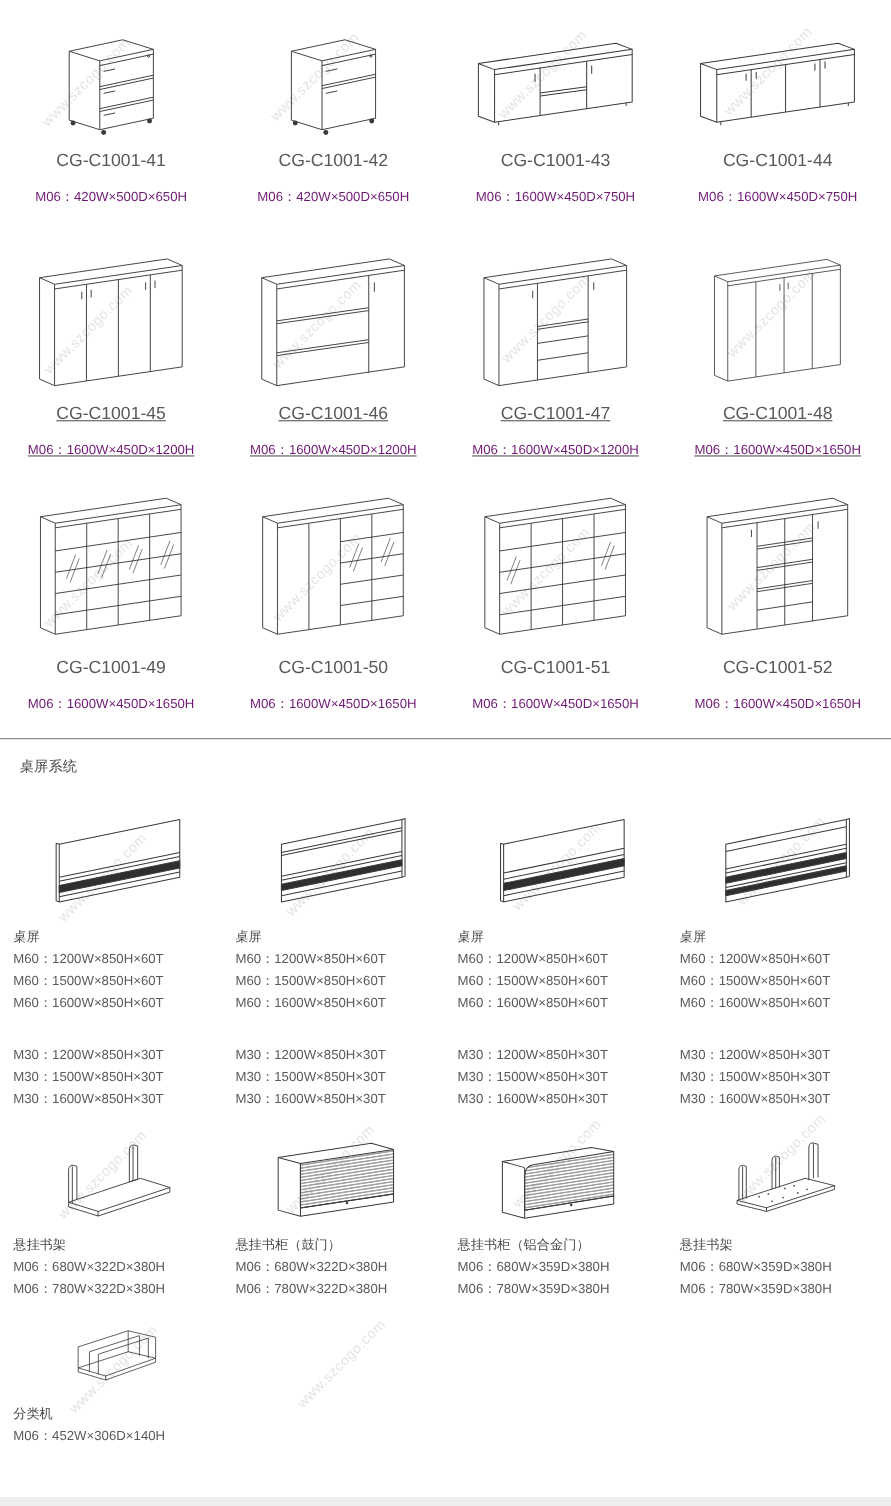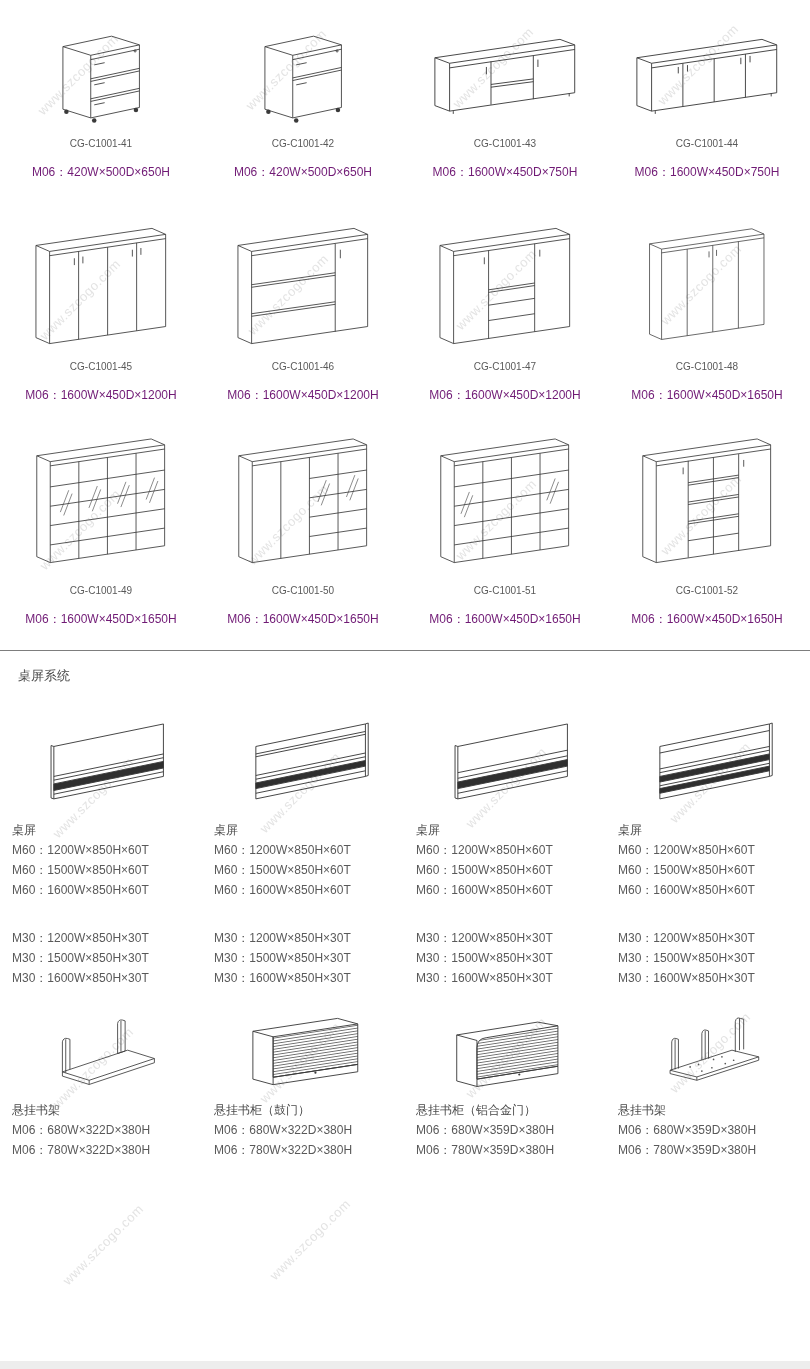--- a/index.html
+++ b/index.html
@@ -8,26 +8,26 @@
   .wm-layer{position:absolute;inset:0;pointer-events:none;z-index:0;}
   .wm{position:absolute;font-size:13px;color:#e4e4e4;letter-spacing:.5px;white-space:nowrap;
       transform:rotate(-45deg);transform-origin:left center;}
   .content{position:relative;z-index:1;}
   .row{display:grid;grid-template-columns:repeat(4,202px);}
   .cell{text-align:center;}
   .cell-l{text-align:left;padding-left:12px;box-sizing:border-box;}
   .fig{display:flex;align-items:flex-end;justify-content:center;}
   .cell-l .fig{justify-content:center;}
   .row1{padding-top:24px;} .row1 .fig{height:100px;}
-  .row2{margin-top:38px;}  .row2 .fig{height:128px;}
+  .row2{margin-top:38px;text-decoration:underline;}  .row2 .fig{height:128px;}
   .row3{margin-top:24px;}  .row3 .fig{height:143px;}
   .row4{margin-top:24px;}  .row4 .fig{height:103px;}
   .row5{margin-top:16px;}  .row5 .fig{height:92px;}
   .row6{margin-top:24px;}  .row6 .fig{height:66px;}
-  .code{margin-top:14px;font-size:10px;color:#595959;}
+  .code{margin-top:14px;font-size:16px;color:#595959;}
   .spec-c{margin-top:15px;font-size:12px;color:#701a75;}
   .lbl{margin-top:12px;font-size:12px;color:#4a4a4a;line-height:1;}
   .spec-l{margin-top:8px;font-size:12px;color:#595959;line-height:1;}
   .gap{margin-top:36px;}
   .divider{margin-top:22px;border-top:1px solid #7d7d7d;height:0;}
   .section-title{margin:16px 0 0 18px;font-size:13px;color:#4a4a4a;}
   .bottom-strip{position:absolute;bottom:0;left:0;width:810px;height:8px;background:#ededed;z-index:2;}
   svg.draw{display:block;}
   .defs-holder{position:absolute;width:0;height:0;overflow:hidden;}
 </style>
@@ -539,20 +539,29 @@
               <use href="#s-rack"></use>
             </svg>
         </div>
         <div class="lbl">悬挂书架</div>
         <div class="spec-l">M06：680W×359D×380H</div>
         <div class="spec-l">M06：780W×359D×380H</div>
       </div>
     </div>
 
     <div class="row row6">
+      <div class="cell-l">
+        <div class="fig">
+          <svg class="draw" viewBox="0 0 150 90" height="66">
+              <use href="#s-sorter"></use>
+            </svg>
+        </div>
+        <div class="lbl">分类机</div>
+        <div class="spec-l">M06：452W×306D×140H</div>
+      </div>
       <div></div>
         <div></div>
     </div>
 
   </div>
 
   <div class="bottom-strip"></div>
 </div>
 
 </body></html>

